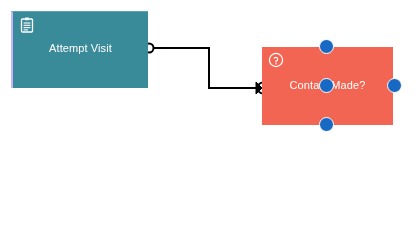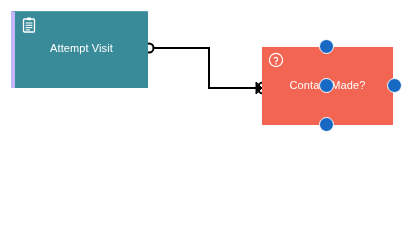--- a/index.html
+++ b/index.html
@@ -43,21 +43,21 @@
     height: 16px;
   }
 
   #node-attempt-visit {
     left: 11px;
     top: 11px;
     width: 137px;
     height: 77px;
     background: #3a8b99;
     border-top: 1px solid #5ba3ae;
-    border-left: 4px solid #c4b5fd;
+    border-left: 2px solid #c4b5fd;
   }
   #node-attempt-visit .node-label {
     top: 30px;
   }
 
   #node-contact-made {
     left: 262px;
     top: 47px;
     width: 131px;
     height: 78px;

